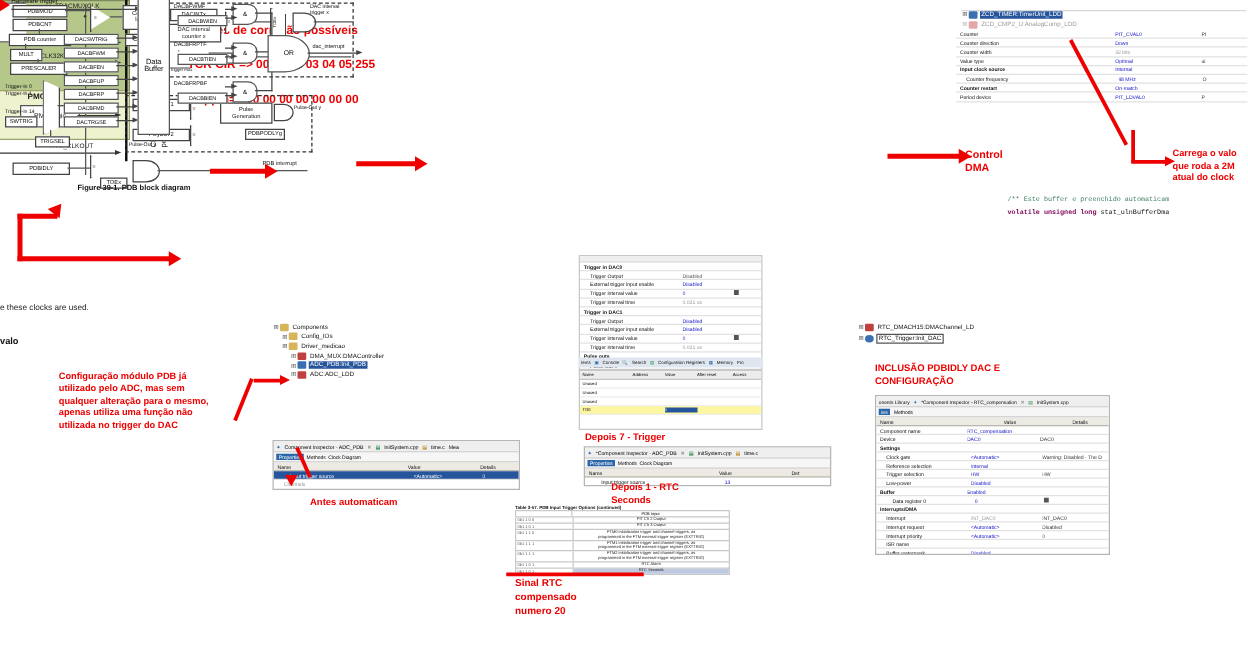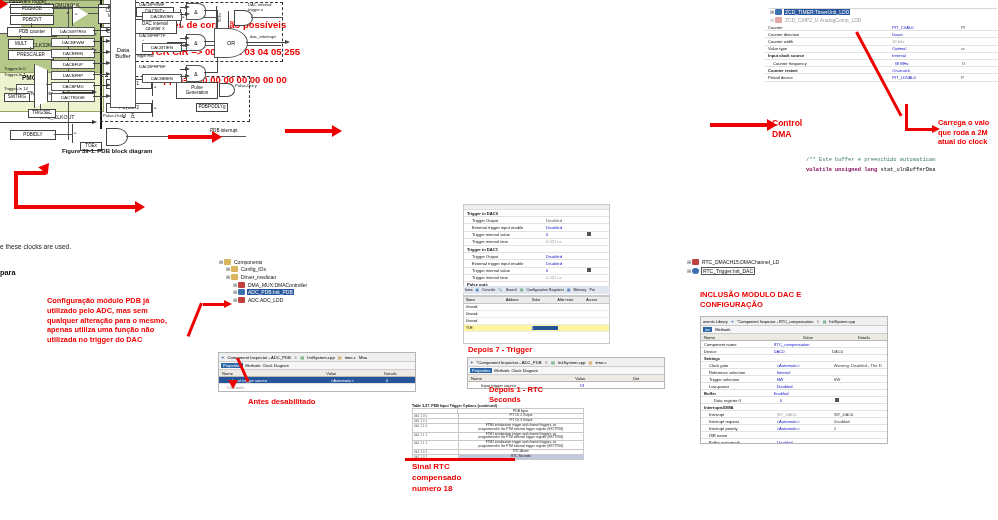--- a/index.html
+++ b/index.html
@@ -119,21 +119,21 @@
   <div class="clk-line" style="left:-6px;top:122px;width:99px;"></div>
 
   <div class="vbar" style="left:100px;top:-3px;height:132px;"></div>
   <div class="rot" style="left:120px;top:118px;line-height:1.25;">
     <span style="white-space:pre-line;">Clock options for some
 peripherals (see note)</span>
   </div>
 </div>
 
 <div class="abs" style="left:0;top:243px;font-size:6.6px;color:#222;">e these clocks are used.</div>
-<div class="abs" style="left:0;top:268px;font-size:7.4px;font-weight:bold;color:#111;">para</div>
+<div class="abs" style="left:0;top:268px;font-size:7.4px;font-weight:bold;color:#111;">valo</div>
 
 <div class="arrow-h" style="left:14px;top:205px;width:122px;"></div>
 <div class="redline" style="left:14px;top:171px;width:4px;height:38px;"></div>
 <div class="redline" style="left:14px;top:171px;width:32px;height:4px;"></div>
 <div class="abs" style="left:40px;top:162px;width:0;height:0;border-bottom:10px solid #ee0000;border-left:6px solid transparent;border-right:6px solid transparent;transform:rotate(38deg);"></div>
 
 <div id="pdb">
 
   <div class="pbox" style="left:10px;top:4px;width:42px;height:8px;">PDBMOD</div>
   <div class="pbox" style="left:10px;top:15px;width:42px;height:8px;">PDBCNT</div>
@@ -544,21 +544,21 @@
     <span class="c1 ind2">Input trigger source</span>
     <span class="c2">&lt;Automatic&gt;</span>
     <span class="c3">0</span>
   </div>
   <div class="grid-row" style="opacity:.5">
     <span class="c1 ind1">Channels</span>
     <span class="c2"></span>
     <span class="c3"></span>
   </div>
 </div>
-<div class="abs anno" style="left:248px;top:398px;font-size:7.6px;">Antes desabilitado</div>
+<div class="abs anno" style="left:248px;top:398px;font-size:7.6px;">Antes automaticam</div>
 <div class="redline" style="left:236px;top:358px;width:3px;height:26px;transform:rotate(-24deg);transform-origin:50% 0;"></div>
 <div class="abs" style="left:228px;top:380px;width:0;height:0;border-top:9px solid #ee0000;border-left:5px solid transparent;border-right:5px solid transparent;"></div>
 
 <div class="abs" style="left:467px;top:357px;width:196px;height:30px;background:#fff;border:1px solid #b6b6b6;overflow:hidden;">
   <div style="display:flex;align-items:center;height:8px;background:#efefef;border-bottom:1px solid #ccc;font-size:4.2px;gap:3px;padding-left:2px;overflow:hidden;">
     <span style="color:#2a66a8;">✦</span>
     <span>*Component Inspector - ADC_PDB</span>
     <span style="color:#777;">✕</span>
     <span style="color:#2a8a4a;">▤</span>
     <span>InitSystem.cpp</span>
@@ -590,21 +590,21 @@
     <span class="tico" style="background:#c04040;"></span>
     <span class="tlbl">RTC_DMACH15:DMAChannel_LD</span>
   </div>
   <div class="tree-row" style="position:absolute;left:0;top:9px;">
     <span class="tw">⊞</span>
     <span class="tico" style="background:#3a6fb0;border-radius:50%;"></span>
     <span class="tlbl" style="border:1px solid #555;">RTC_Trigger:Init_DAC</span>
   </div>
 </div>
 
-<div class="abs anno" style="left:700px;top:290px;font-size:7.6px;line-height:1.3;">INCLUSÃO MODULO DAC E
+<div class="abs anno" style="left:700px;top:290px;font-size:7.6px;line-height:1.3;">INCLUSÃO PDBIDLY DAC E
 CONFIGURAÇÃO</div>
 
 <div class="abs" style="left:700px;top:316px;width:186px;height:126px;background:#fff;border:1px solid #b6b6b6;overflow:hidden;">
   <div style="display:flex;align-items:center;height:8px;background:#efefef;border-bottom:1px solid #ccc;font-size:3.9px;gap:3px;padding-left:2px;overflow:hidden;">
     <span>onents Library</span>
     <span style="color:#2a66a8;">✦</span>
     <span>*Component Inspector - RTC_compensation</span>
     <span style="color:#777;">✕</span>
     <span style="color:#2a8a4a;">▤</span>
     <span>InitSystem.cpp</span>
@@ -733,14 +733,14 @@
       </div>
       <div class="dt-row hl">
         <span class="a" style="color: rgb(85, 85, 85);">0b1 1 0 1</span>
         <span class="b" style="white-space: pre-line;">RTC Seconds</span>
       </div>
     </div>
 </div>
 
 <div class="abs anno" style="left:412px;top:462px;font-size:8px;line-height:1.35;">Sinal RTC
 compensado
-numero 18</div>
+numero 20</div>
 <div class="redline" style="left:405px;top:458px;width:110px;height:3px;"></div>
 
 </body></html>

